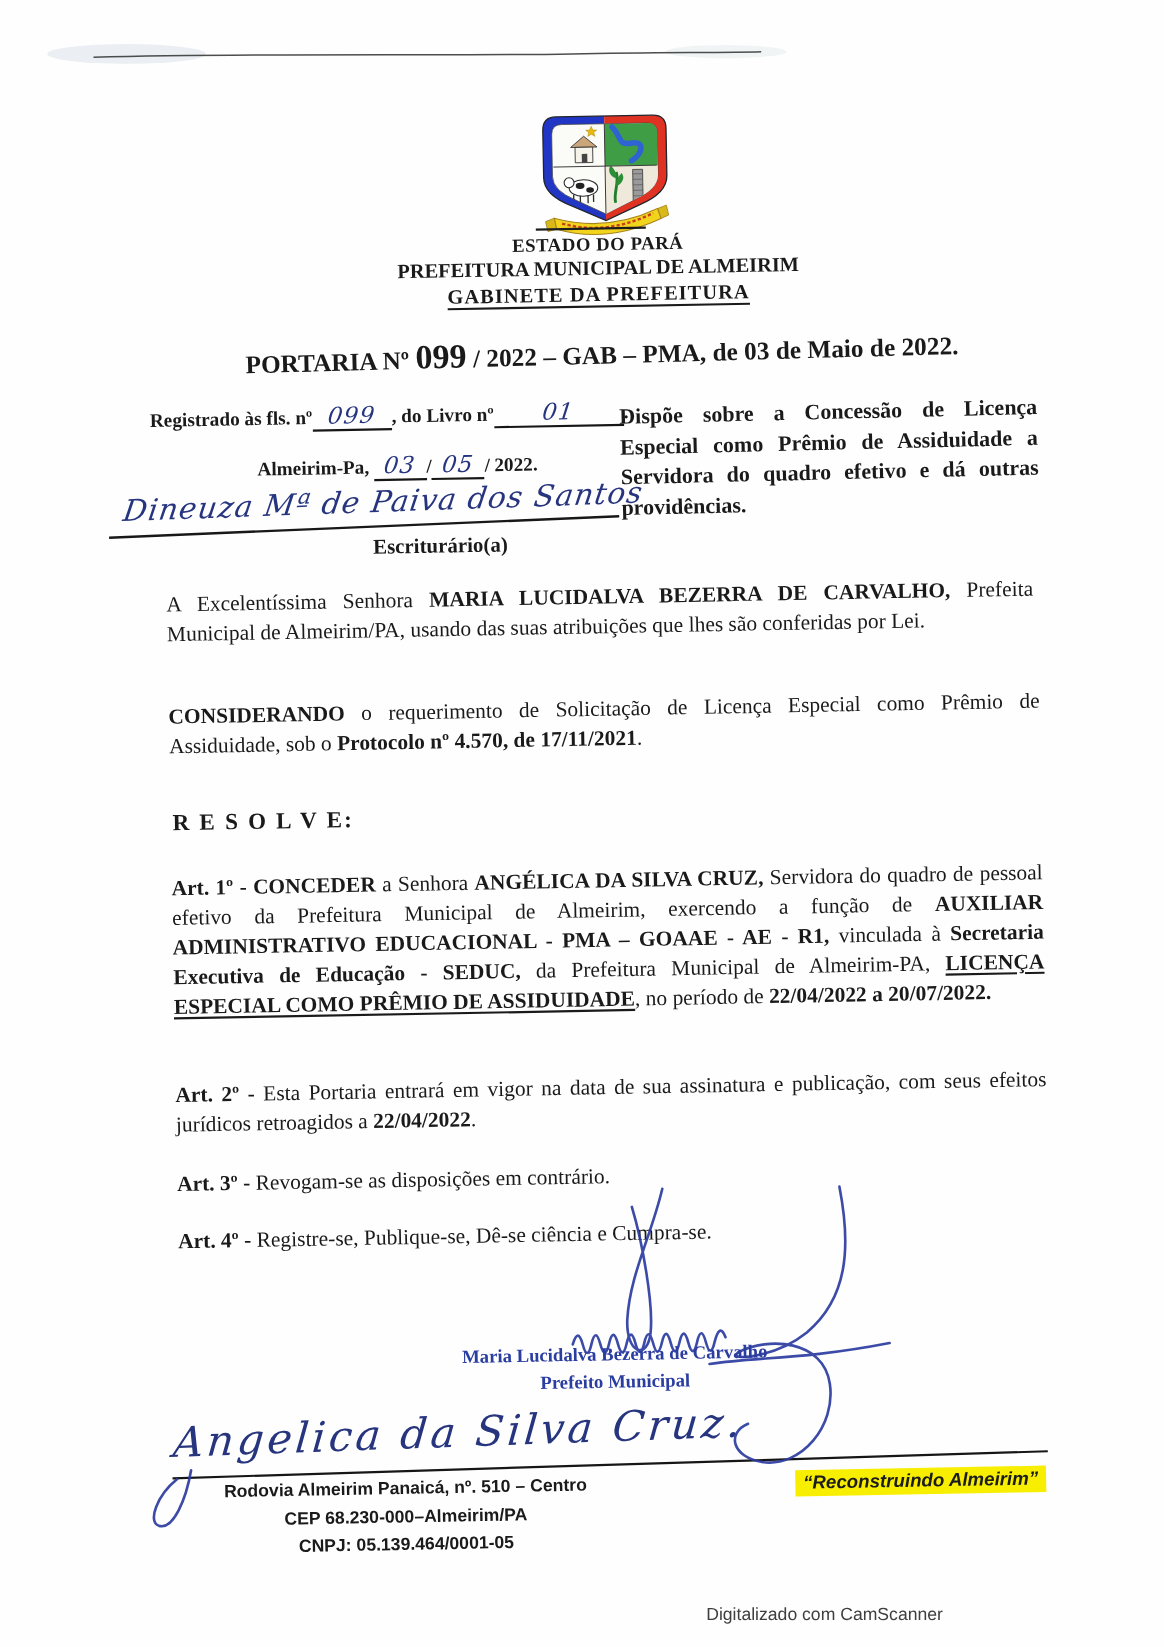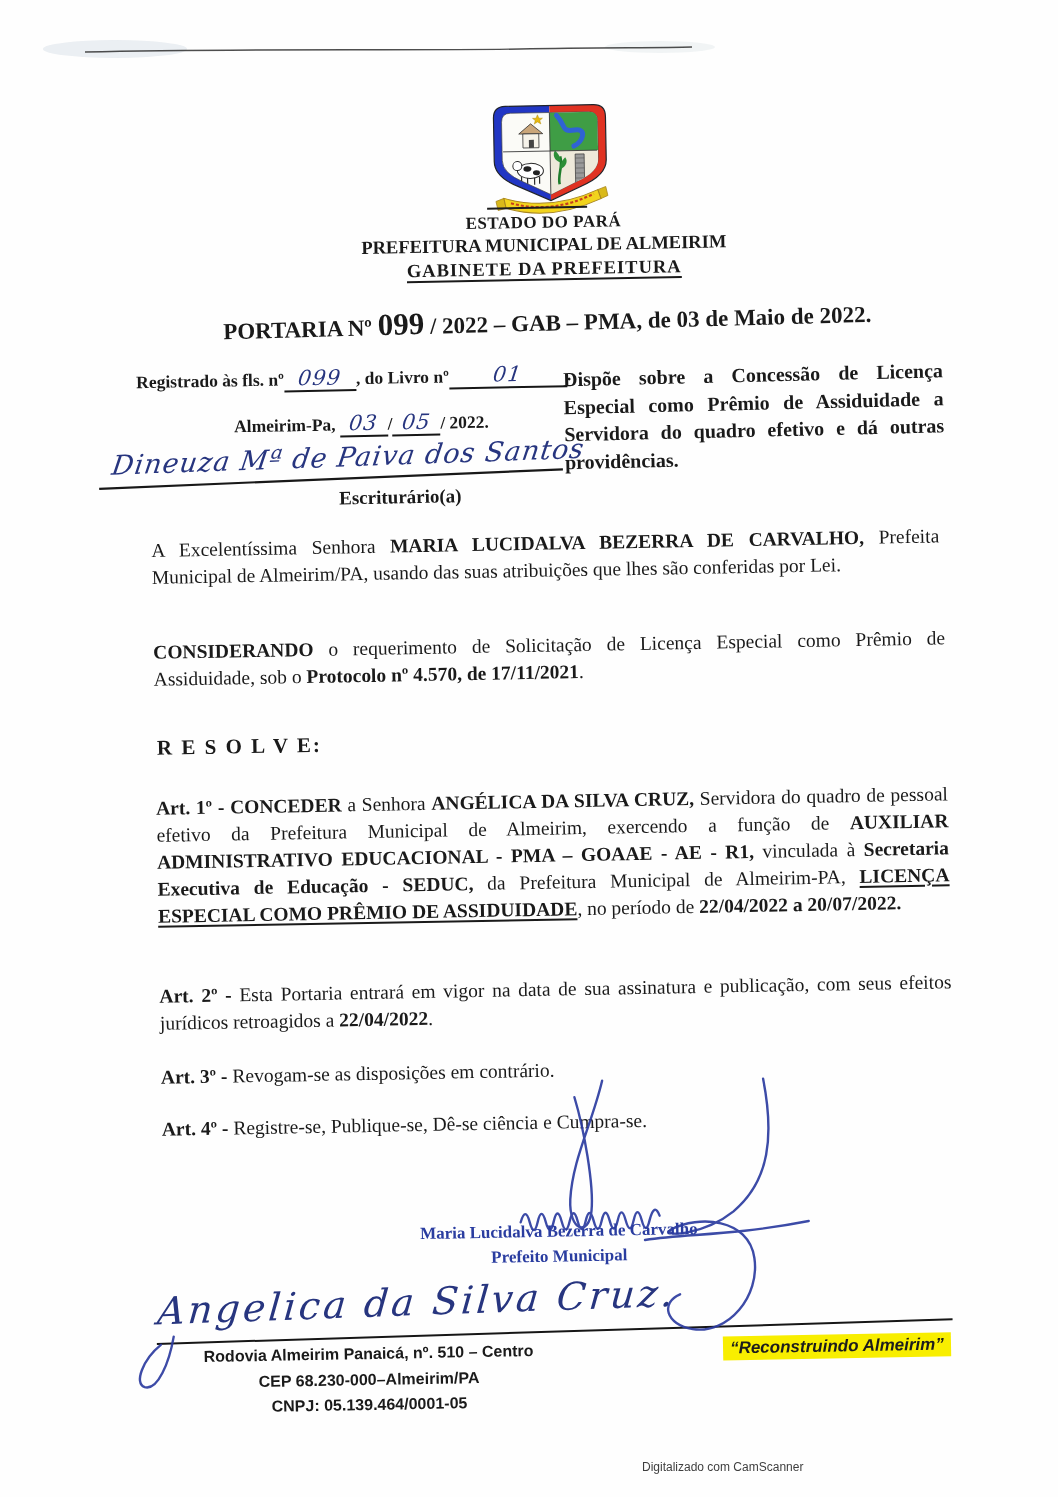--- a/index.html
+++ b/index.html
@@ -23,21 +23,21 @@
   .reg-label{font-weight:700;font-size:17.5px;}
   .reg-hand{font-size:21px;transform:skewX(-8deg);display:inline-block;letter-spacing:1px;}
   .summary{font-weight:700;font-size:20px;line-height:27.5px;transform:rotate(-0.3deg);}
   .resolve{font-weight:700;font-size:21px;letter-spacing:2px;}
   .blue-sig{color:#2a3da0;font-weight:700;font-size:17px;line-height:24.5px;text-align:center;}
   .angelica{font-size:38px;letter-spacing:3px;transform:skewX(-7deg) rotate(-1deg);white-space:nowrap;}
   .dineuza{font-size:27px;letter-spacing:1px;transform:skewX(-10deg) rotate(-1deg);white-space:nowrap;}
   .footer-block{font-family:"Liberation Sans",sans-serif;font-weight:700;font-size:16px;line-height:25.5px;text-align:center;}
   .slogan{font-family:"Liberation Sans",sans-serif;font-weight:700;font-style:italic;font-size:17px;
           background:#f8ee00;color:#1c1c1c;padding:2px 7px;white-space:nowrap;}
-  .camscanner{font-family:"Liberation Sans",sans-serif;font-size:12px;color:#3e3e3e;}
+  .camscanner{font-family:"Liberation Sans",sans-serif;font-size:16px;color:#3e3e3e;}
   .escrit{font-weight:700;font-size:19px;text-align:center;}
   .crest-underline{background:#1d1d1d;height:2px;}
 </style>
 </head>
 <body>
 
 <div class="page">
 
   <svg class="ink" width="1058" height="80" viewBox="0 0 1058 80">
     <ellipse cx="115" cy="49" rx="72" ry="9" fill="#d7e0e8" opacity="0.5"></ellipse>

